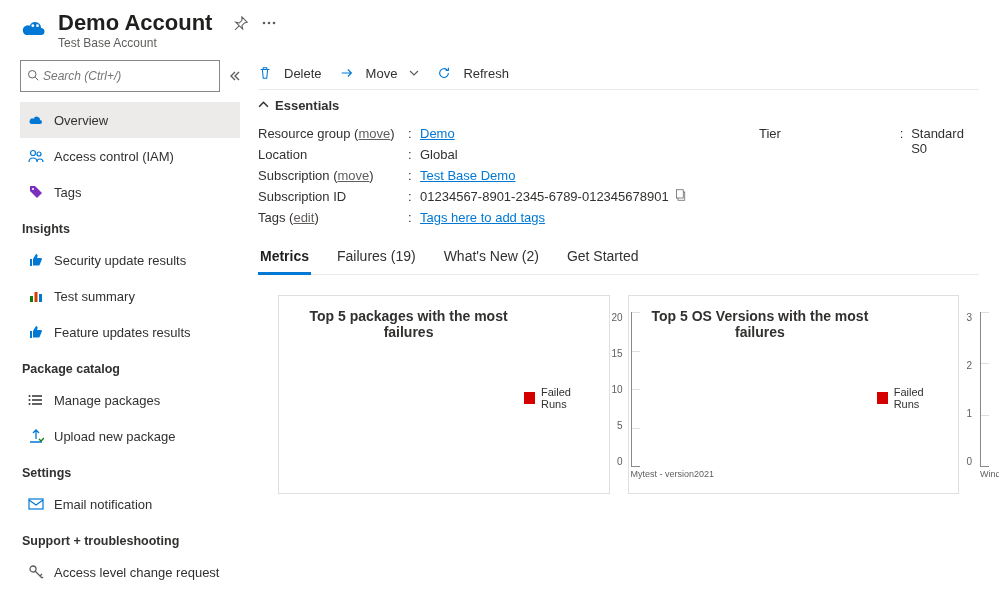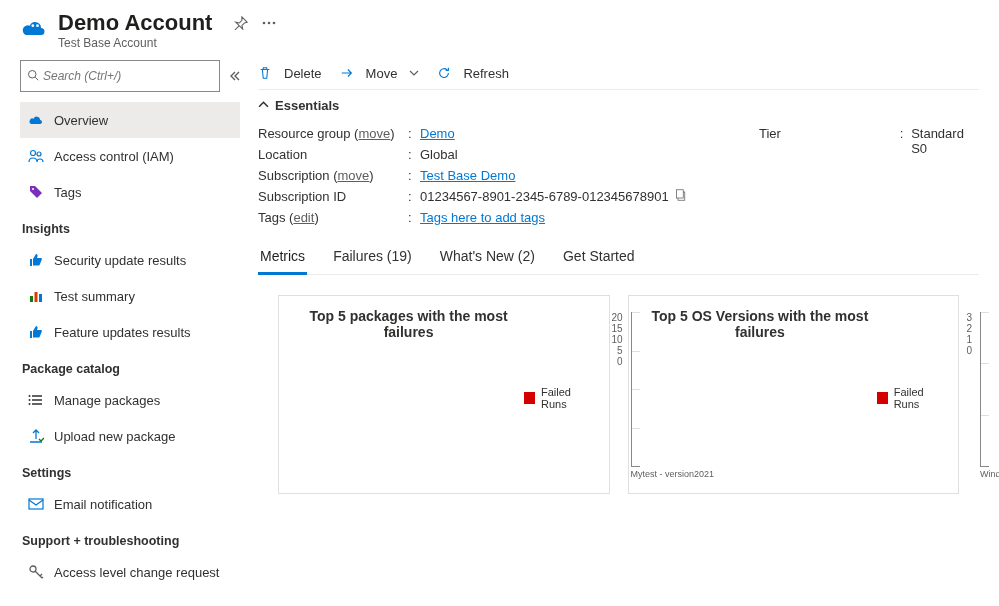--- a/index.html
+++ b/index.html
@@ -40,29 +40,29 @@
   .ess-col { flex: 1; }
   .ess-row { display: flex; font-size: 13px; padding: 3px 0; }
   .ess-label { width: 150px; color: #323130; }
   .ess-label a { color:#605e5c; text-decoration: underline; cursor:pointer;}
   .ess-sep { width: 12px; }
   .ess-val { color: #323130; display:flex; align-items:center; gap:6px;}
   .ess-val a, .link { color: #0078d4; text-decoration: underline; cursor:pointer; }
 
   .tabs { display: flex; gap: 24px; border-bottom: 1px solid #edebe9; margin-bottom: 20px; }
   .tab { padding: 6px 2px 8px 2px; font-size: 14px; color: #323130; cursor: pointer; }
-  .tab.active { font-weight: 400; border-bottom: 3px solid #0078d4; margin-bottom:-1px; color:#201f1e;}
+  .tab.active { font-weight: 700; border-bottom: 3px solid #0078d4; margin-bottom:-1px; color:#201f1e;}
 
   .charts { display: flex; gap: 18px; padding: 0 20px; }
   .card { flex: 1; border: 1px solid #e1dfdd; padding: 12px 14px 6px 14px; display:flex; flex-direction:row;}
   .card-title { font-weight: 700; font-size: 14px; text-align: center; margin-bottom: 10px; }
   .legend { display:flex; justify-content:flex-end; align-items:center; gap:6px; font-size:11px; }
   .legend-swatch { width:12px; height:12px; background:#d40000; }
   .chart-area { position: relative; height: 175px; margin-top: 4px; }
-  .y-ticks { position:absolute; left:0; top:0; bottom:20px; width:32px; display:flex; flex-direction:column; justify-content:flex-start; font-size:10px; color:#605e5c; text-align:right; padding-right:4px;}
+  .y-ticks { position:absolute; left:0; top:0; bottom:20px; width:32px; display:flex; flex-direction:column; justify-content:space-between; font-size:10px; color:#605e5c; text-align:right; padding-right:4px;}
   .plot { position:absolute; left:36px; right:4px; top:0; bottom:20px; border-left:1px solid #8a8886;  display:flex; align-items:flex-end; gap:10px; justify-content:space-around; padding:0 4px;}
   .plot::after{content:""; position:absolute; left:0; right:0; bottom:0; border-bottom:1px solid #8a8886;}
   .gridlines { position:absolute; left:0; right:0; top:0; bottom:0; display:flex; flex-direction:column; justify-content:space-between; pointer-events:none;}
   .gridlines div { border-top:1px solid #e1dfdd; width:100%; height:0;}
   .bar { background:#d40000; width:40px; }
   .x-labels { position:absolute; left:36px; right:4px; bottom:0; height:18px; font-size:9px; color:#605e5c; display:flex; justify-content:flex-start; align-items:flex-start;}
   .x-labels span { white-space:nowrap; }
 
   .card.os .bar { width:34px; }
 </style>

